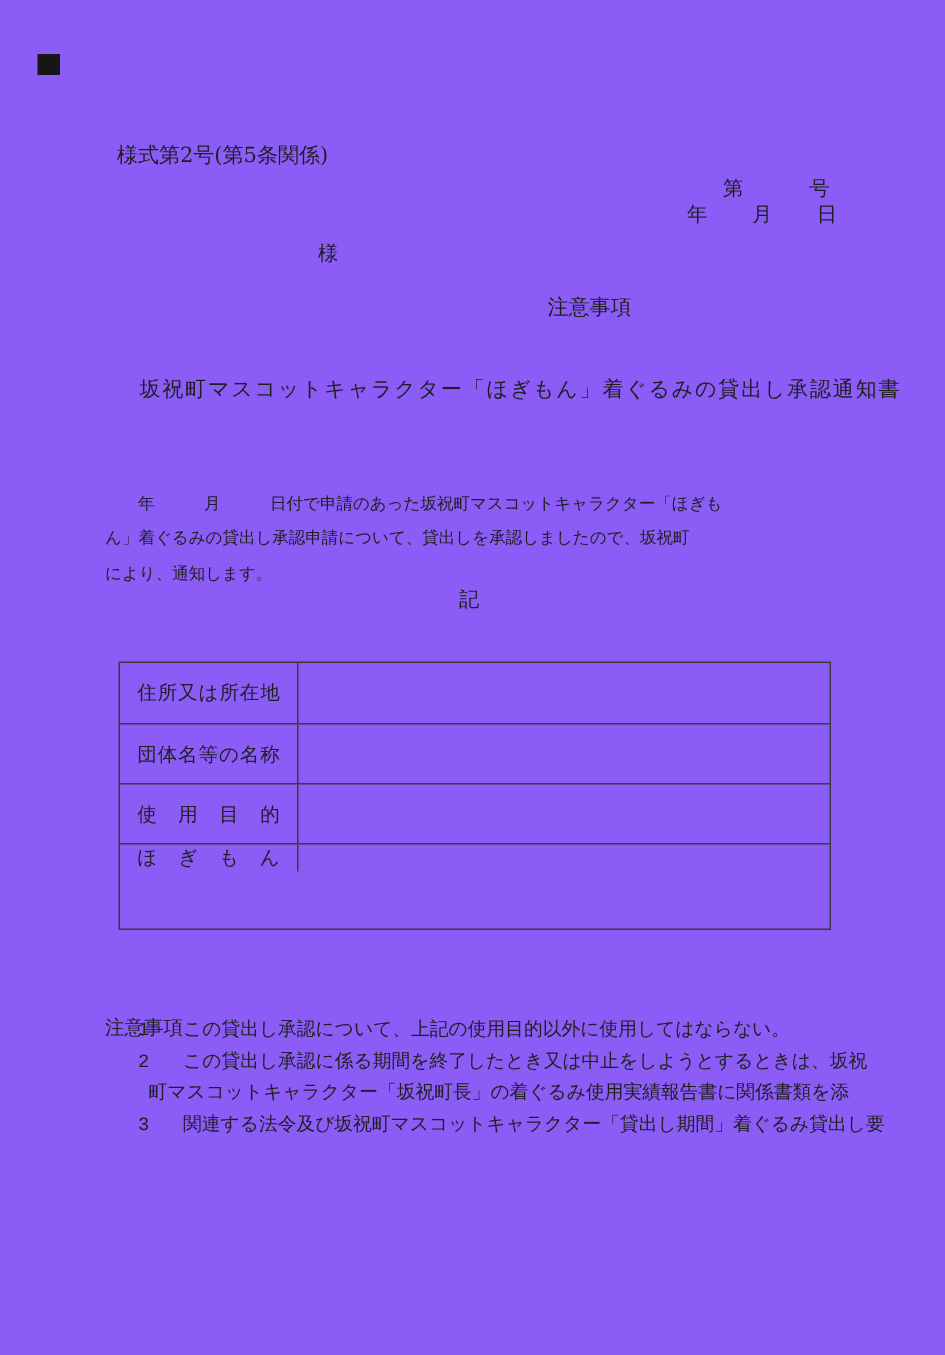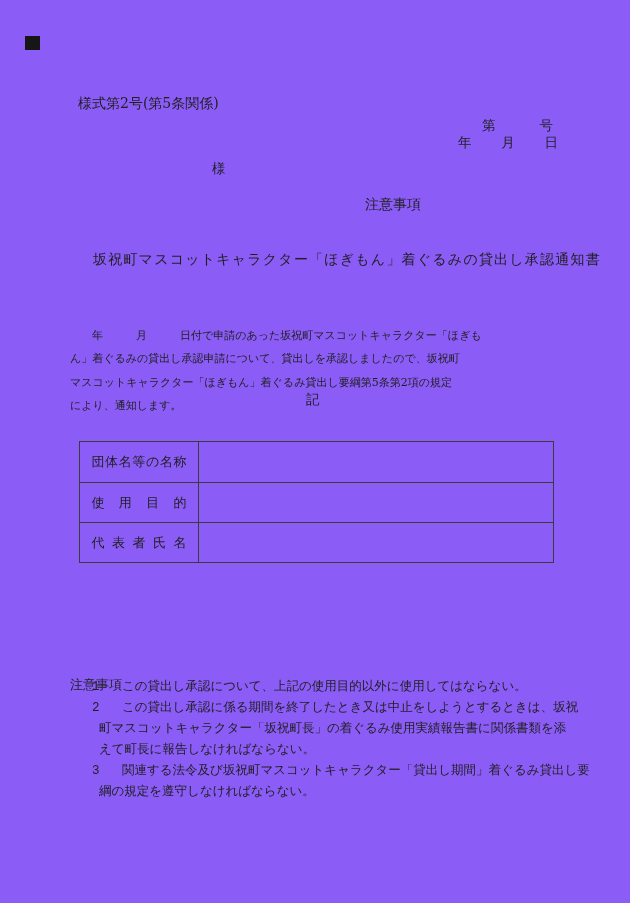--- a/index.html
+++ b/index.html
@@ -84,50 +84,53 @@
 
   <div class="abs addressee">様</div>
 
   <div class="abs sender">注意事項</div>
 
   <div class="abs doc-title">坂祝町マスコットキャラクター「ほぎもん」着ぐるみの貸出し承認通知書</div>
 
   <div class="abs body-par">
     <div class="bline">　　年　　　月　　　日付で申請のあった坂祝町マスコットキャラクター「ほぎも</div>
     <div class="bline">ん」着ぐるみの貸出し承認申請について、貸出しを承認しましたので、坂祝町</div>
-    <div class="bline">マスコットキャラクター「ほぎもん」着ぐるみ貸出し要綱第5条第2項の規定</div>
     <div class="bline">により、通知します。</div>
   </div>
 
   <div class="abs ki">記</div>
 
   <div class="apv-table">
+    <div class="trow">
+      <div class="tlabel">
+          <span>住所又は所在地</span>
+        </div>
+      <div class="tvalue"></div>
+    </div>
     <div class="trow">
       <div class="tlabel">
           <span>団体名等の名称</span>
         </div>
       <div class="tvalue"></div>
     </div>
     <div class="trow">
       <div class="tlabel">
           <span>使用目的</span>
         </div>
       <div class="tvalue"></div>
     </div>
     <div class="trow">
       <div class="tlabel">
-          <span>代表者氏名</span>
+          <span>ほぎもん</span>
         </div>
     </div>
   </div>
 
   <div class="abs notes-heading">注意事項</div>
 
   <div class="notes">
     <div class="nline first"><span class="nnum">1</span><span>この貸出し承認について、上記の使用目的以外に使用してはならない。</span></div>
     <div class="nline first"><span class="nnum">2</span><span>この貸出し承認に係る期間を終了したとき又は中止をしようとするときは、坂祝</span></div>
     <div class="nline cont">町マスコットキャラクター「坂祝町長」の着ぐるみ使用実績報告書に関係書類を添</div>
-    <div class="nline cont">えて町長に報告しなければならない。</div>
     <div class="nline first"><span class="nnum">3</span><span>関連する法令及び坂祝町マスコットキャラクター「貸出し期間」着ぐるみ貸出し要</span></div>
-    <div class="nline cont">綱の規定を遵守しなければならない。</div>
   </div>
 
 </div>
 
 </body></html>

